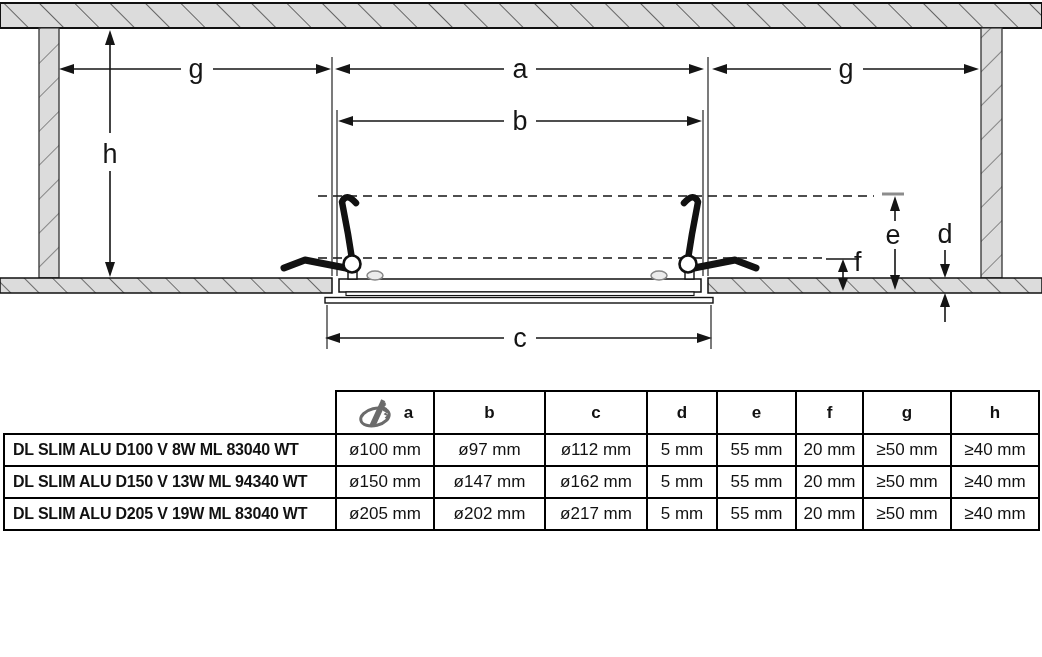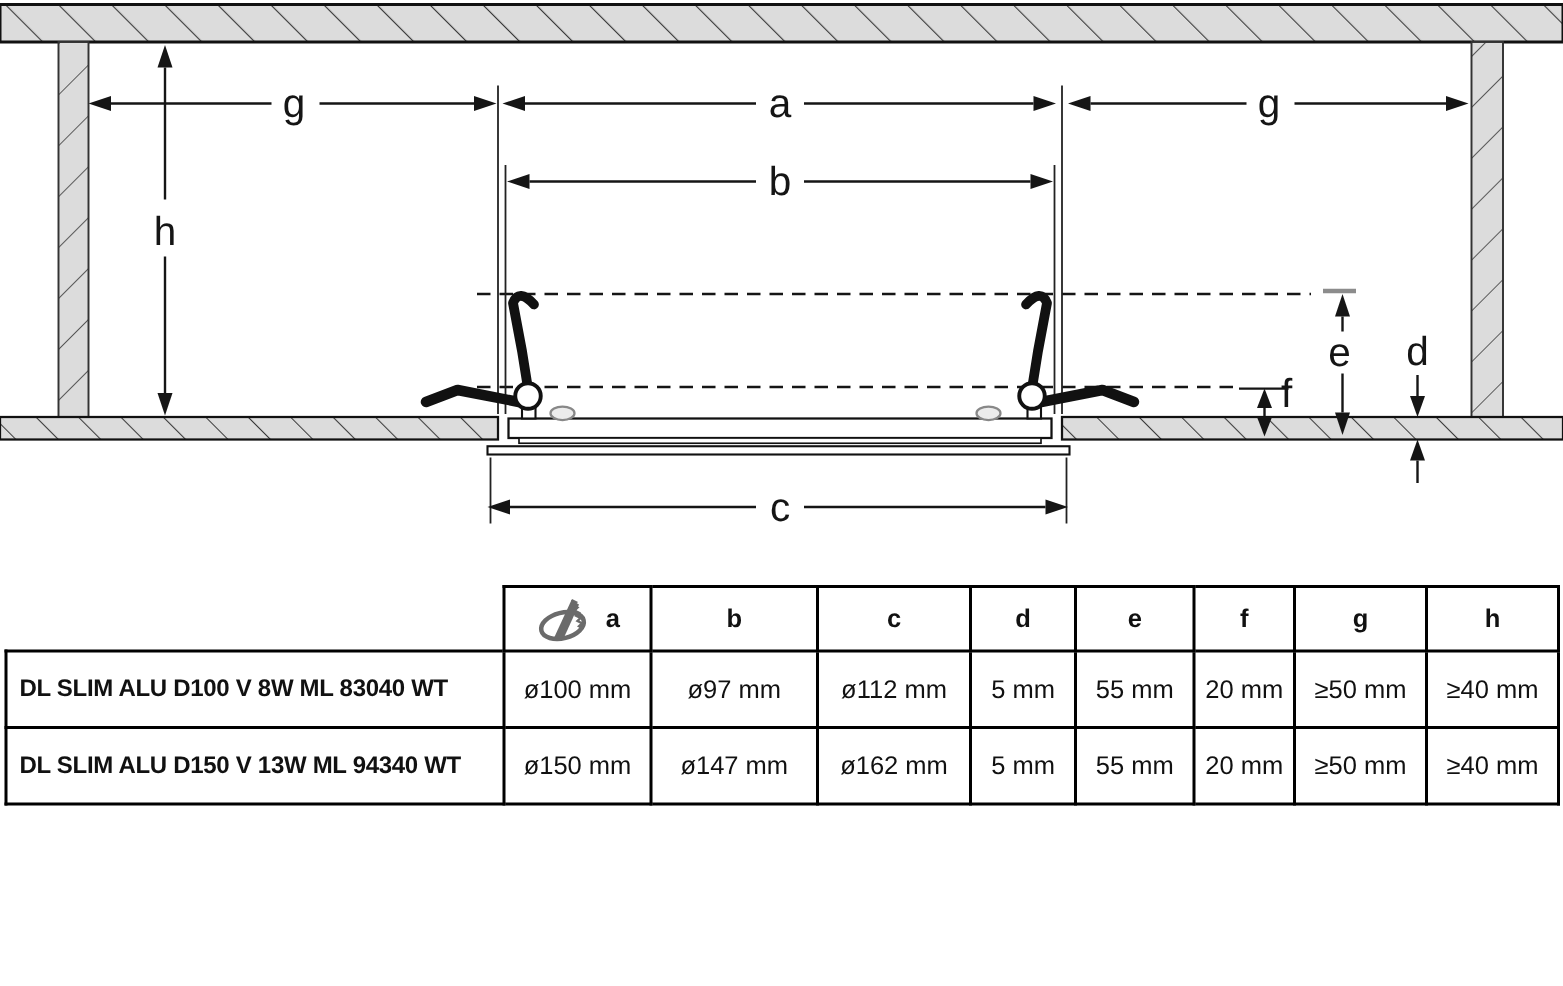--- a/index.html
+++ b/index.html
@@ -18,21 +18,21 @@
     border:2px solid #000;padding:0;text-align:center;vertical-align:middle;
     font-size:17px;font-weight:normal;color:#111;background:#fff;
     white-space:nowrap;overflow:hidden;
   }
   .spec-table th{font-weight:bold;}
   .spec-table .corner{border:none;background:transparent;}
   .spec-table .name{
     text-align:left;padding-left:8px;font-weight:bold;font-size:16px;
     letter-spacing:-0.2px;
   }
-  .spec-table tr{height:51px;}
+  .spec-table tr{height:32px;}
   .spec-table tr.hdr{height:43px;}
   .hdr-a-wrap{display:flex;align-items:center;justify-content:center;gap:7px;}
 </style>
 </head>
 <body>
 
 <div class="canvas">
 
   <svg class="diagram-svg" width="1042" height="380" viewBox="0 0 1042 380">
     <defs>
@@ -226,16 +226,27 @@
       <td class="name">DL SLIM ALU D150 V 13W ML 94340 WT</td>
       <td>ø150 mm</td>
       <td>ø147 mm</td>
       <td>ø162 mm</td>
       <td>5 mm</td>
       <td>55 mm</td>
       <td>20 mm</td>
       <td>≥50 mm</td>
       <td>≥40 mm</td>
     </tr>
+    <tr>
+      <td class="name">DL SLIM ALU D205 V 19W ML 83040 WT</td>
+      <td>ø205 mm</td>
+      <td>ø202 mm</td>
+      <td>ø217 mm</td>
+      <td>5 mm</td>
+      <td>55 mm</td>
+      <td>20 mm</td>
+      <td>≥50 mm</td>
+      <td>≥40 mm</td>
+    </tr>
   </tbody>
     </table>
 
 </div>
 
 </body></html>

